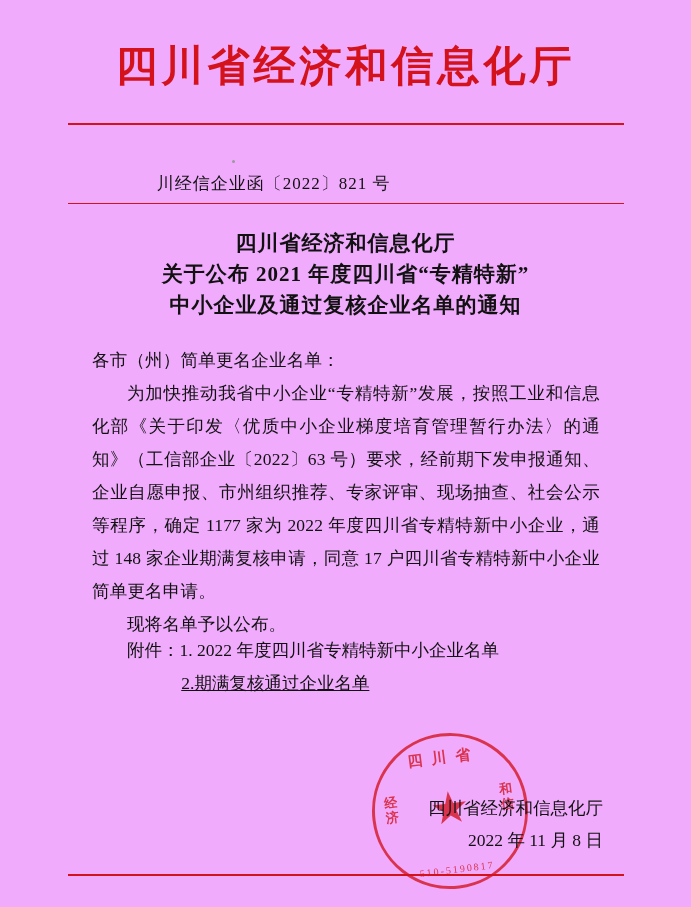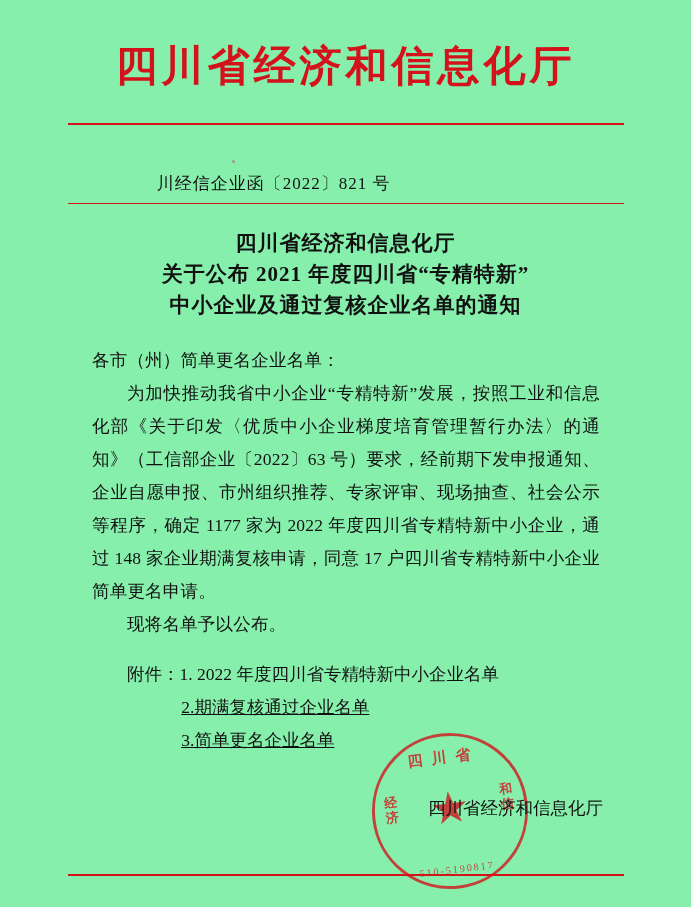--- a/index.html
+++ b/index.html
@@ -12,21 +12,21 @@
     height: 907px;
     position: relative;
     font-family: "Liberation Serif", "DejaVu Serif", serif;
     color: #111;
     overflow: hidden;
   }
 
   .page {
     position: absolute;
     inset: 0;
-    background: #86efac;
+    background: #f0abfc;
   }
 
   
   .letterhead {
     position: absolute;
     top: 42px;
     left: 0;
     width: 691px;
     text-align: center;
   }
@@ -105,21 +105,21 @@
 
   .attachments {
     position: absolute;
     top: 634px;
     left: 92px;
     width: 508px;
     font-size: 17.5px;
     line-height: 33px;
     color: #111;
   }
-  .attachments .att-first { text-indent: 2em; margin-top: 24px; }
+  .attachments .att-first { text-indent: 2em; }
   .attachments .att-rest { padding-left: 5.1em; text-decoration: underline; }
 
   
   .signature {
     position: absolute;
     top: 792px;
     left: 0;
     width: 691px;
     text-align: right;
     padding-right: 88px;
@@ -237,31 +237,31 @@
 
   <div class="body-text">
     <p>各市（州）简单更名企业名单：</p>
     <p class="indent2">为加快推动我省中小企业“专精特新”发展，按照工业和信息化部《关于印发〈优质中小企业梯度培育管理暂行办法〉的通知》（工信部企业〔2022〕63 号）要求，经前期下发申报通知、企业自愿申报、市州组织推荐、专家评审、现场抽查、社会公示等程序，确定 1177 家为 2022 年度四川省专精特新中小企业，通过 148 家企业期满复核申请，同意 17 户四川省专精特新中小企业简单更名申请。</p>
     <p class="indent2">现将名单予以公布。</p>
   </div>
 
   <div class="attachments">
     <div class="att-first">附件：1. 2022 年度四川省专精特新中小企业名单</div>
     <div class="att-rest">2.期满复核通过企业名单</div>
-    <div class="att-rest">3.简单更名企业名单</div>
   </div>
 
   <div class="seal">
     <div class="seal-inner">
       <div class="seal-text-top">四川省</div>
       <div class="seal-left">经济</div>
       <div class="seal-right">和信</div>
       <div class="seal-star">★</div>
       <div class="seal-text-bottom">510-5190817</div>
     </div>
   </div>
 
   <div class="signature">
     <div>四川省经济和信息化厅</div>
+    <div>2022 年 11 月 8 日</div>
   </div>
 
   <div class="footer-rule"></div>
 </div>
 
 </body></html>

